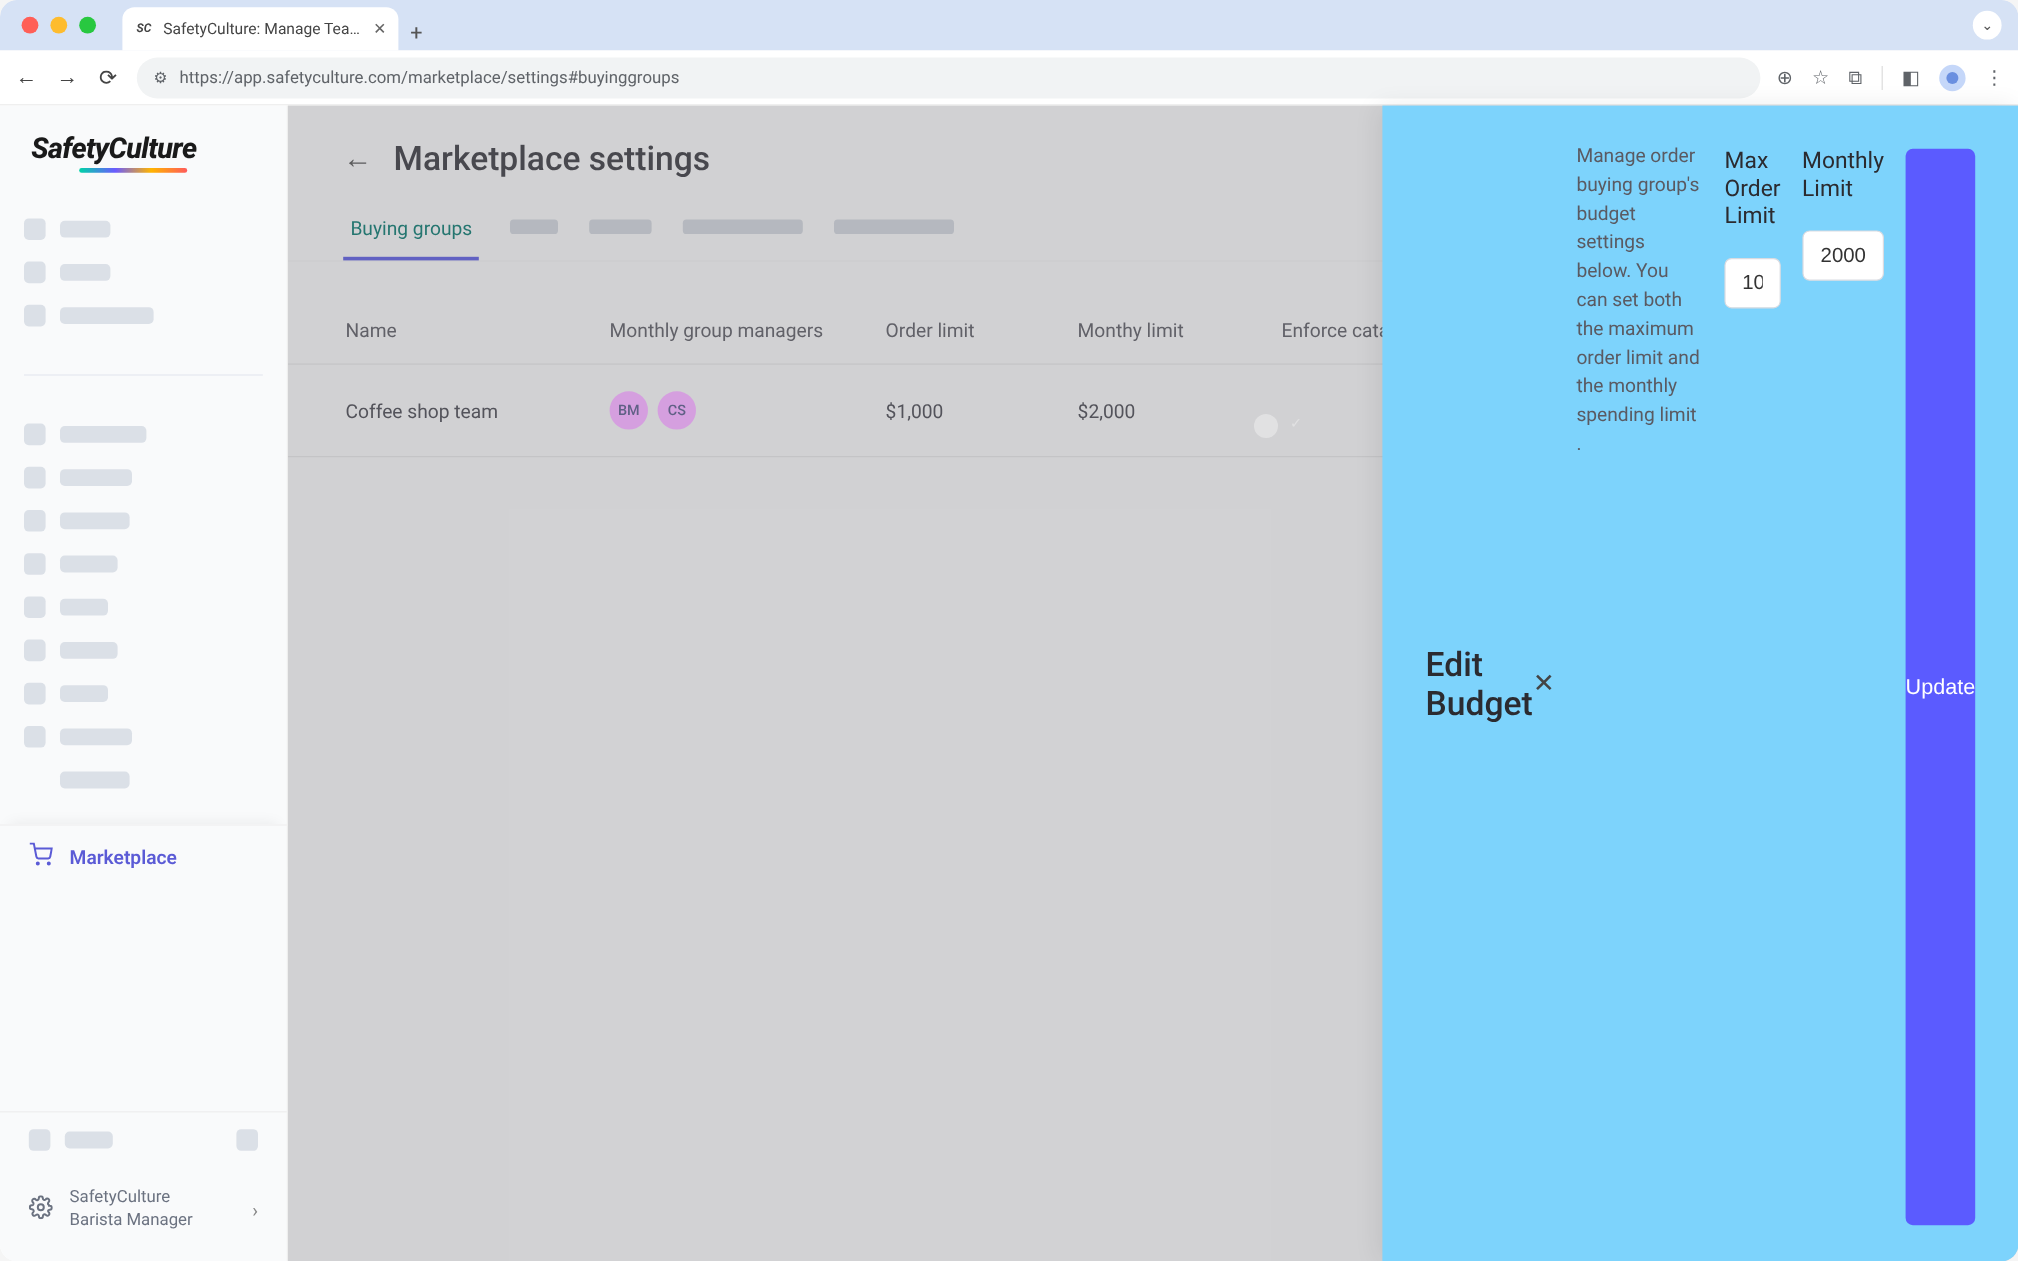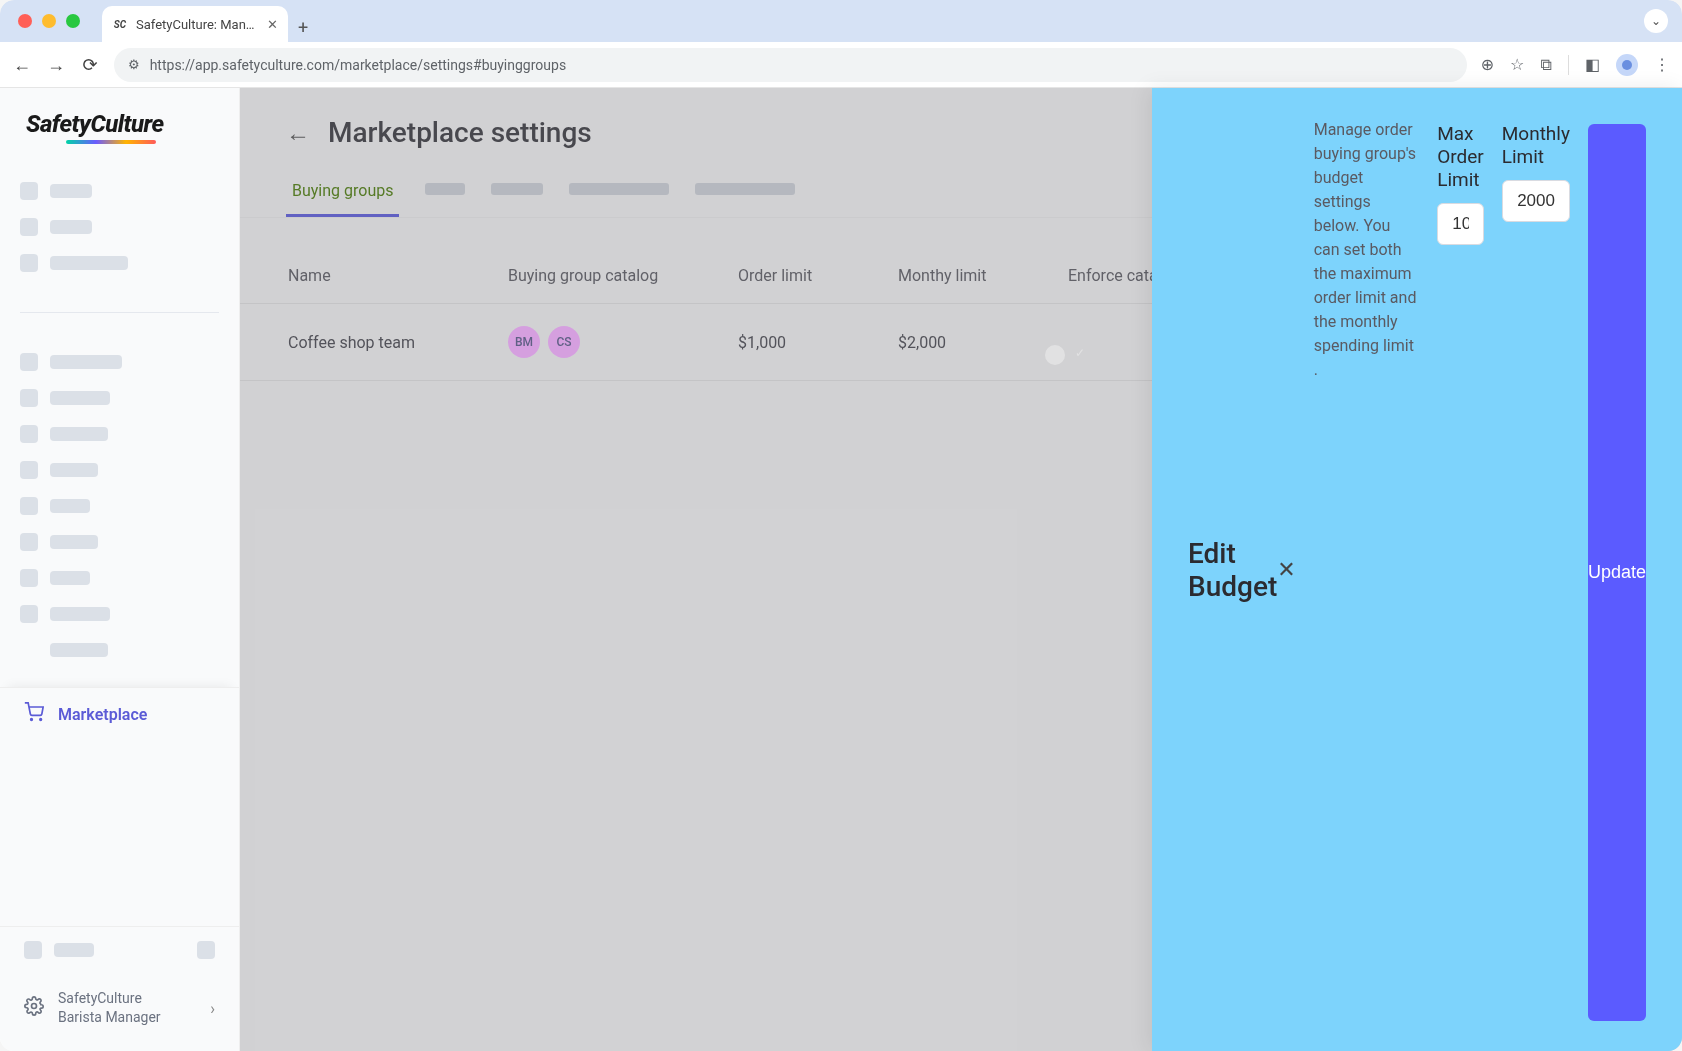--- a/index.html
+++ b/index.html
@@ -28,21 +28,21 @@
     margin-right: 22px;
     margin-left: 8px;
   }
   .tl { width: 14px; height: 14px; border-radius: 50%; }
   .tl.red { background: #ff5f57; }
   .tl.yellow { background: #febc2e; }
   .tl.green { background: #28c840; }
   .tab {
     background: #fff;
     height: 36px;
-    width: 186px;
+    width: 230px;
     border-radius: 10px 10px 0 0;
     display: flex;
     align-items: center;
     padding: 0 10px;
     gap: 8px;
     font-size: 13px;
     color: #444;
   }
   .tab-favicon {
     width: 16px; height: 16px;
@@ -166,21 +166,21 @@
   .back-arrow { font-size:24px;color:#555;}
   .page-title { font-size:28px;font-weight:500;color:#3c3c42;}
   .tabs {
     display:flex;gap:26px;
     padding: 10px 46px 0;
     border-bottom:1px solid rgba(0,0,0,0.03);
   }
   .tablike {
     padding: 10px 6px 14px;
     font-size:16px;
-    color:#4d7c0f;
+    color:#0f766e;
     border-bottom:3px solid #5b5bd6;
   }
   .tab-sk { height:12px; border-radius:3px; background:#c7cbd2; align-self:center; margin-bottom:10px;}
 
   .table {
     margin-top: 30px;
   }
   .thead, .trow {
     display:grid;
     grid-template-columns: 220px 230px 160px 170px 160px;
@@ -236,21 +236,21 @@
   .update-btn {
     margin-top:6px;
     background:#5b5bff;
     color:#fff;
     border:none;
     border-radius:6px;
     font-size:18px;
     padding:14px 0;
     cursor:pointer;
   }
-  .field-group { display:flex;flex-direction:column;gap:12px; margin-top:4px;}
+  .field-group { display:flex;flex-direction:column;gap:24px; margin-top:4px;}
 </style>
 </head>
 <body>
 
 <div class="browser-chrome">
   <div class="traffic-lights">
     <div class="tl red"></div>
     <div class="tl yellow"></div>
     <div class="tl green"></div>
   </div>
@@ -386,21 +386,21 @@
         <div class="tablike">Buying groups</div>
         <div class="tab-sk" style="width:40px"></div>
         <div class="tab-sk" style="width:52px"></div>
         <div class="tab-sk" style="width:100px"></div>
         <div class="tab-sk" style="width:100px"></div>
       </div>
 
       <div class="table">
         <div class="thead">
           <span>Name</span>
-          <span>Buying group catalog</span>
+          <span>Monthly group managers</span>
           <span>Order limit</span>
           <span>Monthy limit</span>
           <span>Enforce catalog</span>
         </div>
         <div class="trow">
           <span>Coffee shop team</span>
           <span class="avatars">
             <span class="av">BM</span>
             <span class="av">CS</span>
           </span>

